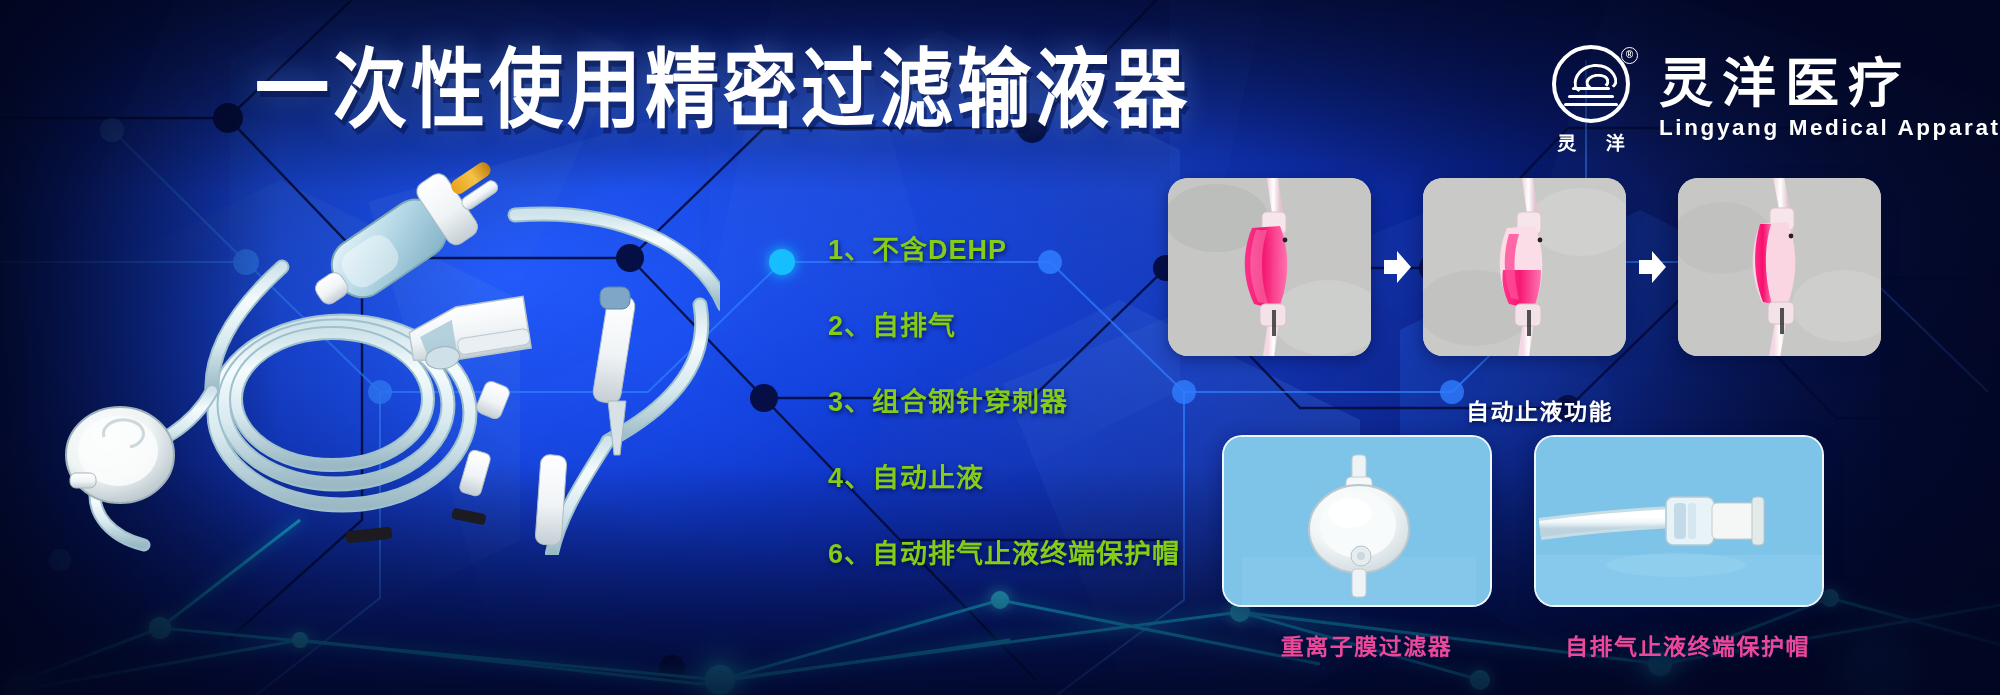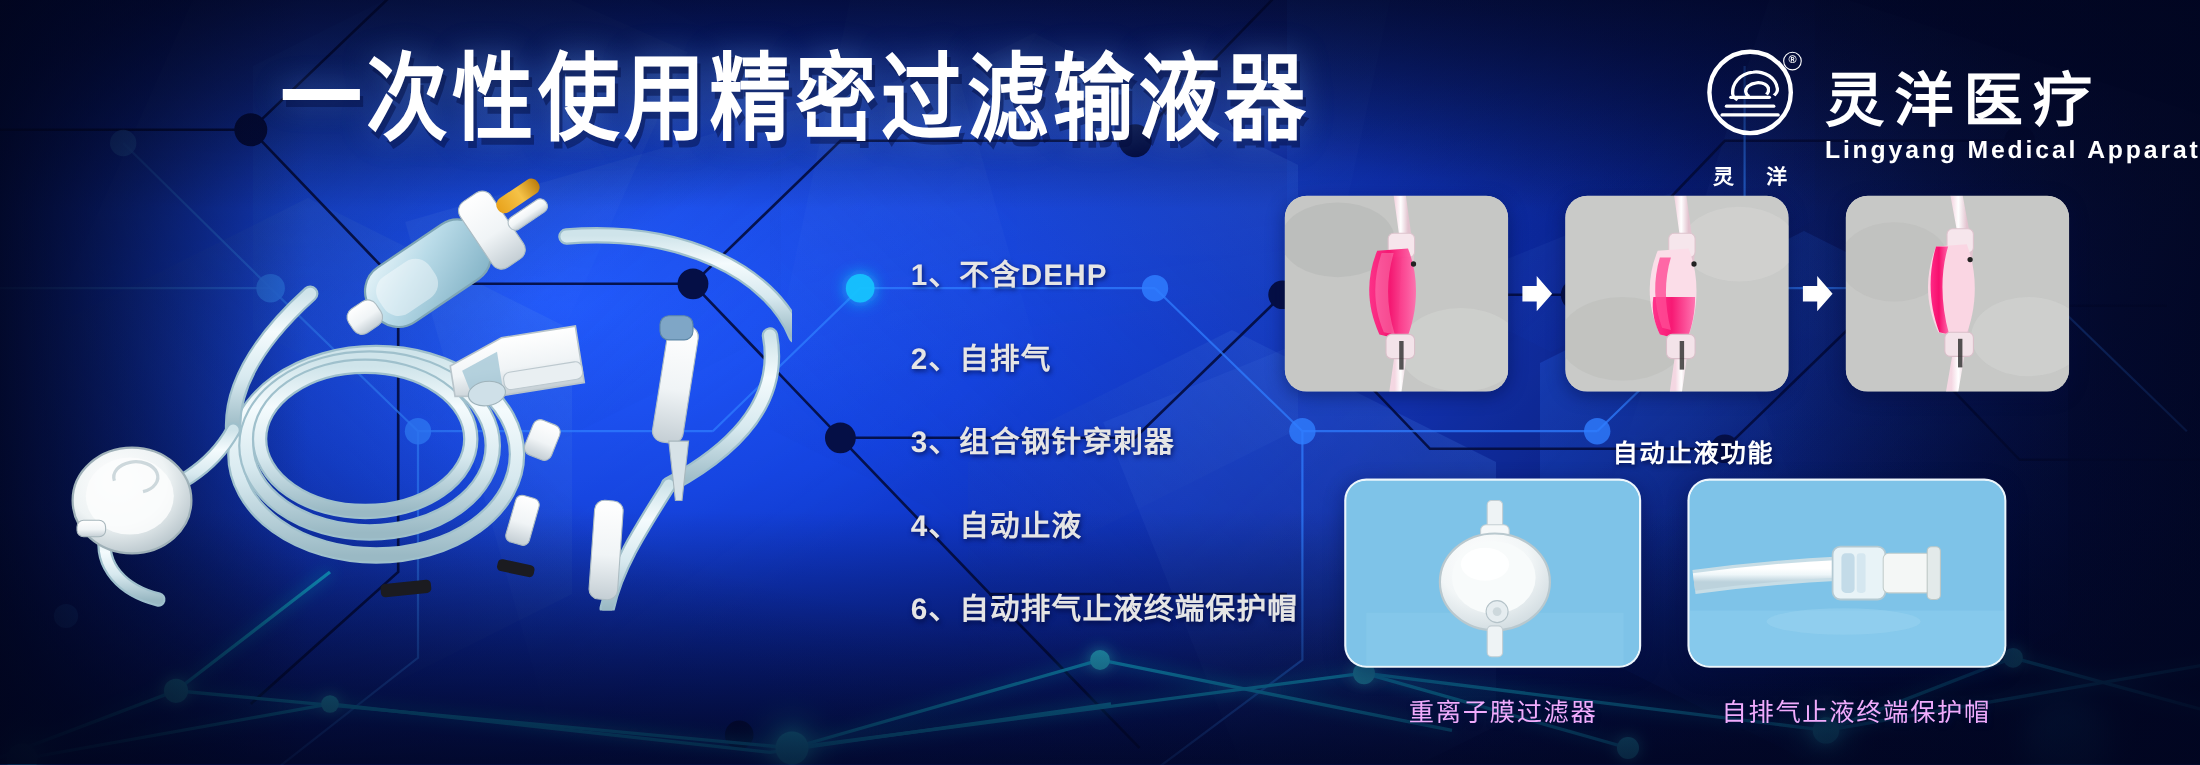--- a/index.html
+++ b/index.html
@@ -86,37 +86,37 @@
     content:""; position:absolute; left:9px; top:7px;
     width:18px; height:11px; border:3px solid #fff;
     border-radius:50%; border-bottom-color:transparent;
   }
   .logo-reg {
     position:absolute; right:-1px; top:2px;
     width:17px; height:17px; border:1.7px solid #fff; border-radius:50%;
     color:#fff; font-size:10px; line-height:14px; text-align:center; font-weight:bold;
   }
   .logo-sub {
-    margin-top:22px; text-align:center; color:#fff;
+    margin-top:5px; text-align:center; color:#fff;
     font-size:19px; font-weight:bold; letter-spacing:12px; text-indent:12px;
   }
   .logo-words { padding-bottom:4px; }
   .logo-cn {
     color:#fff; font-size:54px; font-weight:bold;
     letter-spacing:9px; line-height:1.06; white-space:nowrap;
   }
   .logo-en {
     color:#fff; font-size:22.5px; font-weight:bold;
     letter-spacing:2.6px; margin-top:3px; white-space:nowrap;
   }
 
   
   .features { position:absolute; left:828px; top:228px; }
   .feature {
-    color:#e5e5e5; font-size:27px; font-weight:bold;
+    color:#84cc16; font-size:27px; font-weight:bold;
     letter-spacing:1px; margin-bottom:37px; white-space:nowrap;
     text-shadow:1px 2px 5px rgba(0,10,60,.75);
   }
   .feature:last-child { margin-bottom:16px; }
 
   
   .hero { position:absolute; left:60px; top:155px; width:660px; height:400px; }
 
   
   .seq { position:absolute; left:1168px; top:178px; display:flex; align-items:center; }
@@ -142,21 +142,21 @@
   .lower-card {
     width:270px; height:172px; border-radius:20px;
     background:#7ec3e8; position:relative; overflow:hidden;
     border:2px solid rgba(255,255,255,.85);
     box-shadow:0 5px 18px rgba(0,10,60,.45);
   }
   .lower-card.wide { width:290px; }
 
   .cap-row { position:absolute; left:1222px; top:628px; width:620px; display:flex; }
   .cap {
-    color:#f0abfc; font-size:23px; font-weight:normal; letter-spacing:1.5px;
+    color:#ec4899; font-size:23px; font-weight:bold; letter-spacing:1.5px;
     text-shadow:1px 2px 5px rgba(0,10,60,.8); white-space:nowrap;
   }
   .cap.c1 { width:290px; text-align:center; }
   .cap.c2 { margin-left:22px; width:310px; text-align:center; }
 </style>
 </head>
 <body>
 
 <div class="banner">
 

